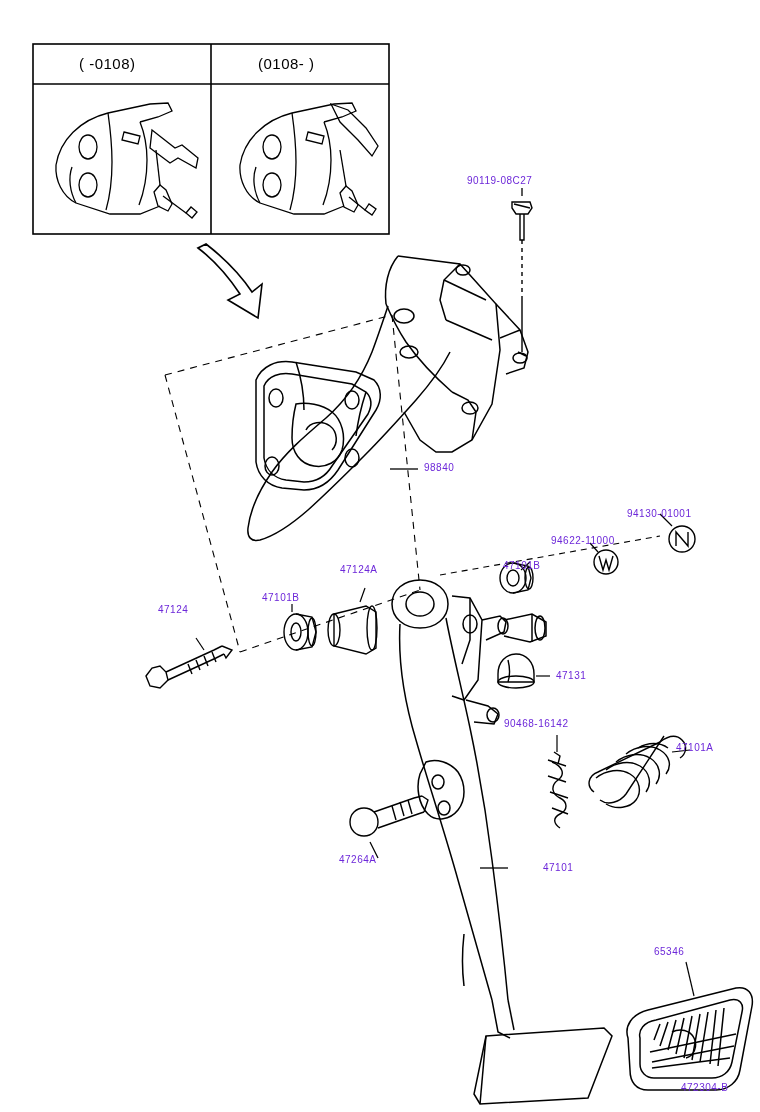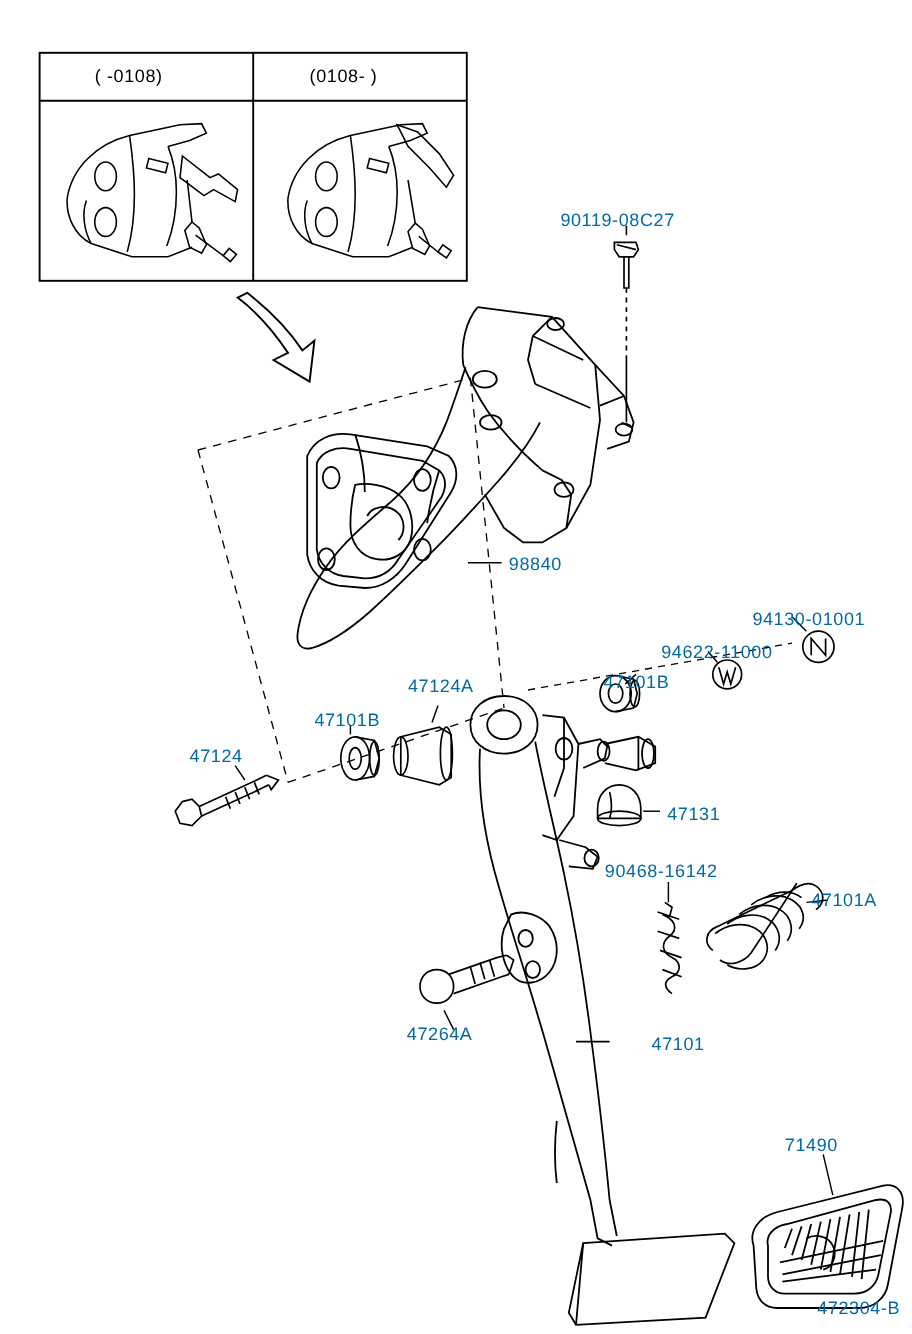--- a/index.html
+++ b/index.html
@@ -18,23 +18,23 @@
   #diagram-root {
     position: absolute;
     left: 0; top: 0;
     width: 760px;
     height: 1112px;
     border-radius: 28px;
   }
   .lbl {
     position: absolute;
     font-family: "Liberation Sans", sans-serif;
-    font-size: 15px;
+    font-size: 10px;
     letter-spacing: 0.5px;
-    color: #0369a1;
+    color: #6d28d9;
     white-space: nowrap;
   }
   .variant-hdr {
     position: absolute;
     font-size: 15px;
     letter-spacing: 0.5px;
     white-space: nowrap;
   }
   svg { display: block; }
   .ln { stroke: #000; fill: none; }
@@ -287,23 +287,23 @@
   <div class="variant-hdr" style="left:79px; top:55px;">(     -0108)</div>
   <div class="variant-hdr" style="left:258px; top:55px;">(0108-      )</div>
 
   <div class="lbl" style="left:467px; top:175px;">90119-08C27</div>
   <div class="lbl" style="left:424px; top:462px;">98840</div>
   <div class="lbl" style="left:627px; top:508px;">94130-01001</div>
   <div class="lbl" style="left:551px; top:535px;">94622-11000</div>
   <div class="lbl" style="left:503px; top:560px;">47101B</div>
   <div class="lbl" style="left:340px; top:564px;">47124A</div>
   <div class="lbl" style="left:262px; top:592px;">47101B</div>
-  <div class="lbl" style="left:158px; top:622px;">47124</div>
+  <div class="lbl" style="left:158px; top:604px;">47124</div>
   <div class="lbl" style="left:556px; top:670px;text-align:right;">47131</div>
   <div class="lbl" style="left:504px; top:718px;">90468-16142</div>
   <div class="lbl" style="left:676px; top:742px;">47101A</div>
   <div class="lbl" style="left:339px; top:854px;">47264A</div>
   <div class="lbl" style="left:515px; top:862px;margin-left:28px;">47101</div>
-  <div class="lbl" style="left:654px; top:946px;">71490</div>
+  <div class="lbl" style="left:654px; top:946px;">65346</div>
 
   <div class="lbl" style="left:660px; top:1082px;margin-left:21px;">472304-B</div>
 
 </div>
 
 </body></html>

